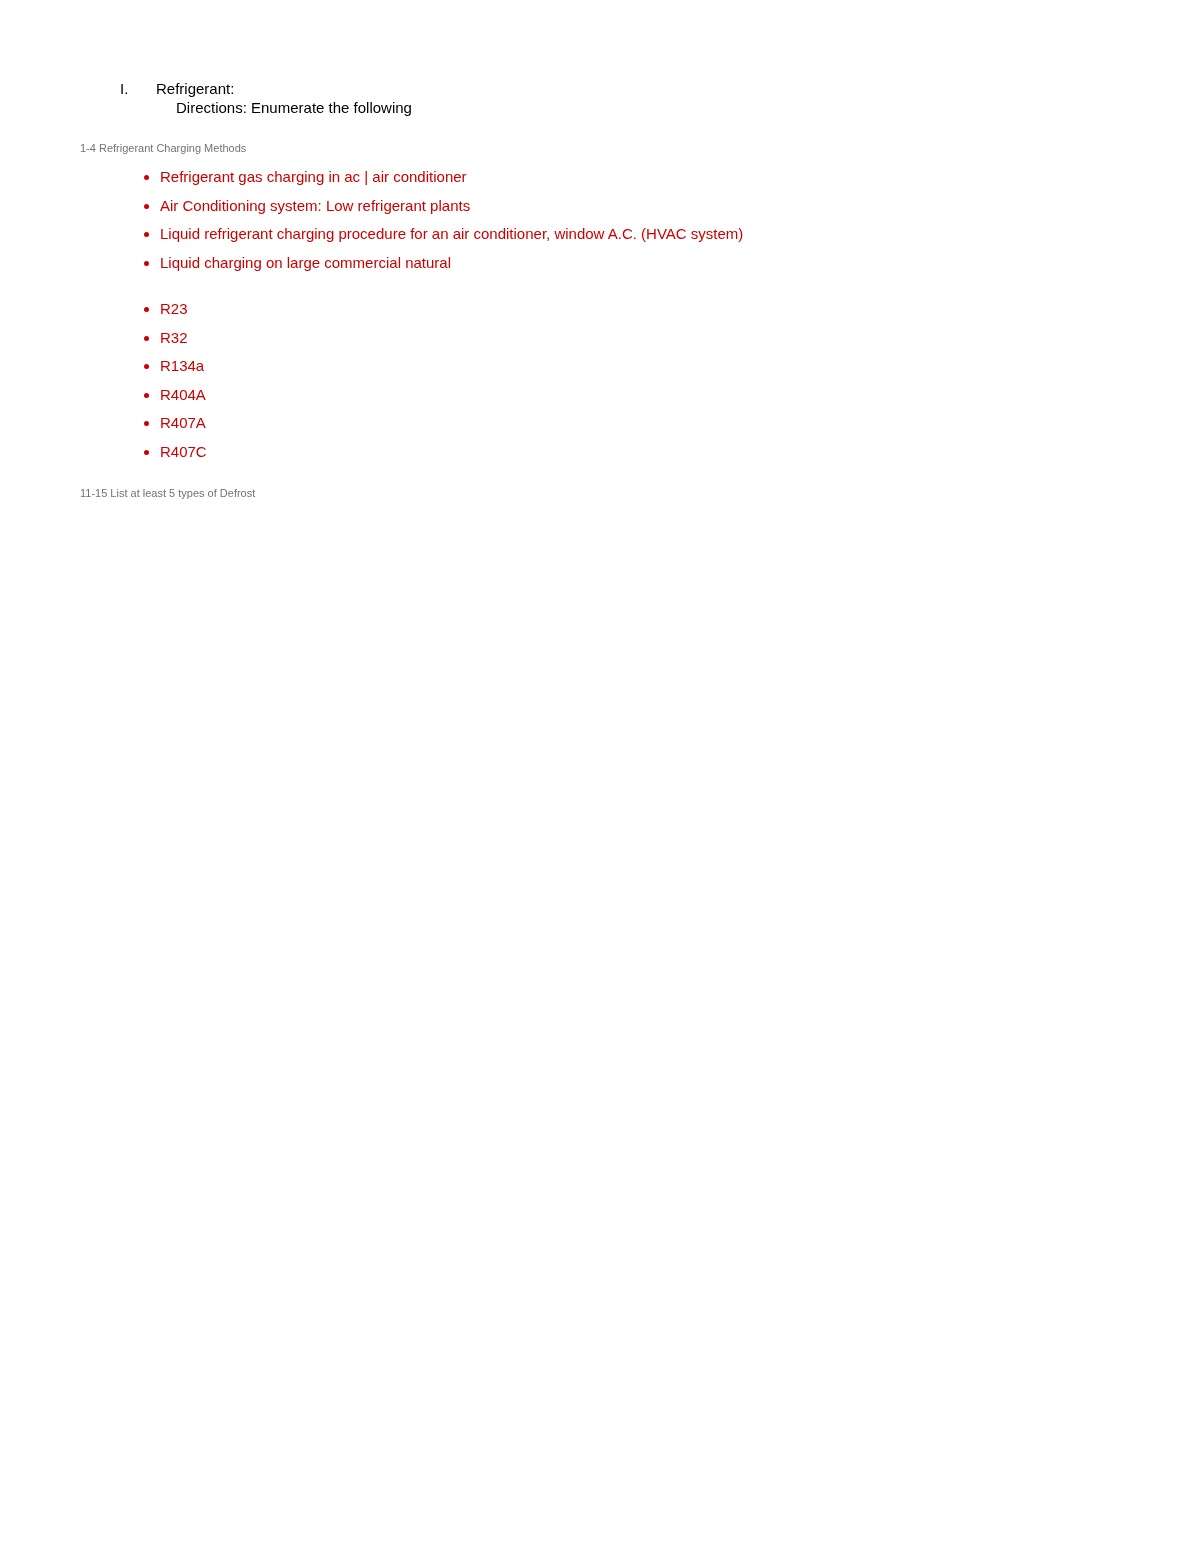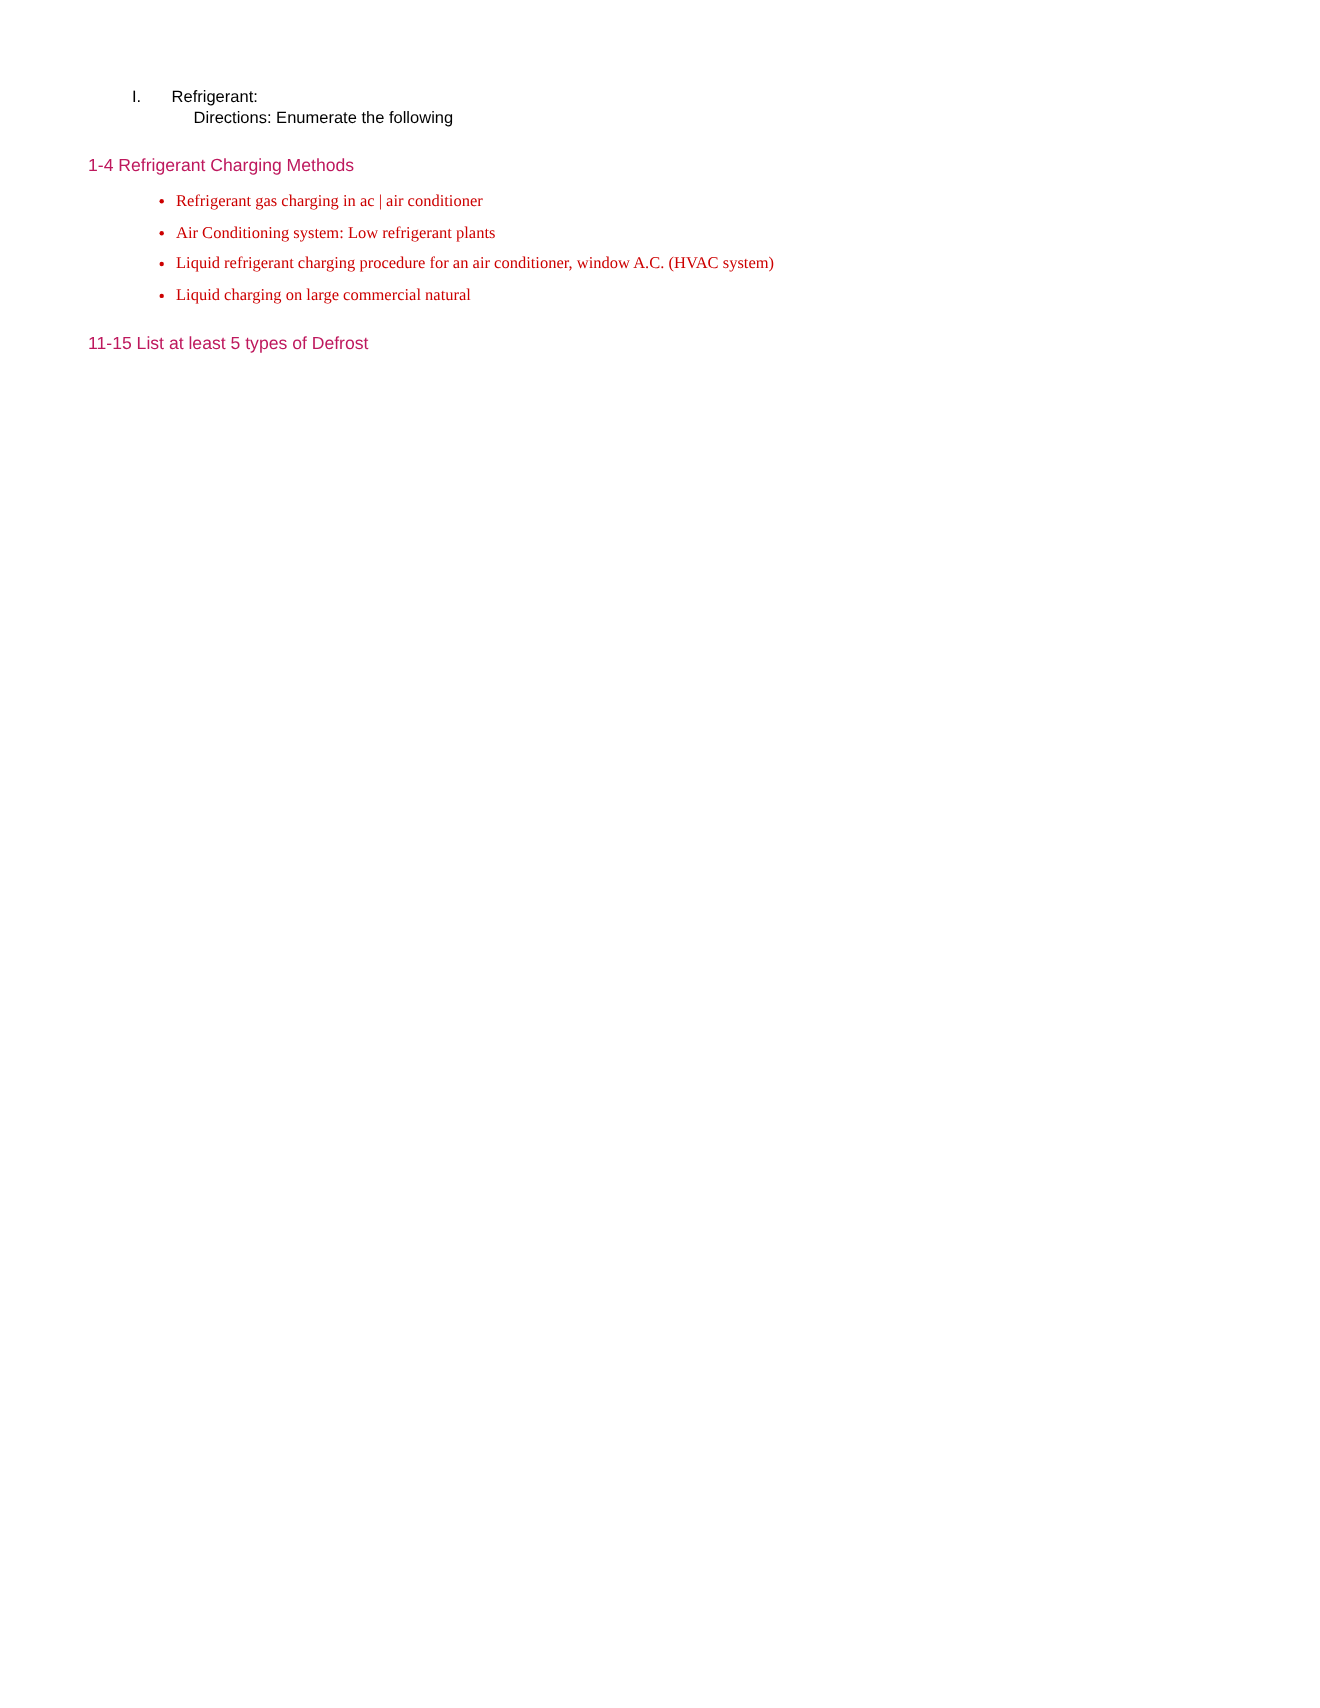--- a/index.html
+++ b/index.html
@@ -32,32 +32,31 @@
     .roman-numeral {
       min-width: 20px;
     }
 
     .directions-line {
       padding-left: 56px;
       margin-bottom: 26px;
     }
 
     .topic-heading {
-      font-size: 16px;
-      color: #be185d;
+      font-size: 11px;
+      color: #737373;
       font-weight: normal;
       margin-bottom: 12px;
       margin-top: 10px;
     }
 
     .bullet-list {
       list-style-type: disc;
       padding-left: 80px;
       margin-bottom: 20px;
-      font-family: Liberation Serif, serif;
     }
 
     .bullet-list li {
       color: #cc0000;
       margin-bottom: 6px;
       font-size: 15px;
       line-height: 1.5;
     }
 
     .section-block {
@@ -81,17 +80,25 @@
 <div class="section-block">
       <p class="topic-heading">1-4 Refrigerant Charging Methods</p>
       <ul class="bullet-list">
         <li>Refrigerant gas charging in ac | air conditioner</li>
         <li>Air Conditioning system: Low refrigerant plants</li>
         <li>Liquid refrigerant charging procedure for an air conditioner, window A.C. (HVAC system)</li>
         <li>Liquid charging on large commercial natural</li>
       </ul>
     </div>
     <div class="section-block">
+      <ul class="bullet-list">
+        <li>R23</li>
+        <li>R32</li>
+        <li>R134a</li>
+        <li>R404A</li>
+        <li>R407A</li>
+        <li>R407C</li>
+      </ul>
     </div>
     <div class="section-block">
       <p class="topic-heading">11-15 List at least 5 types of Defrost</p>
     </div>
   </div>
 
 </body></html>

